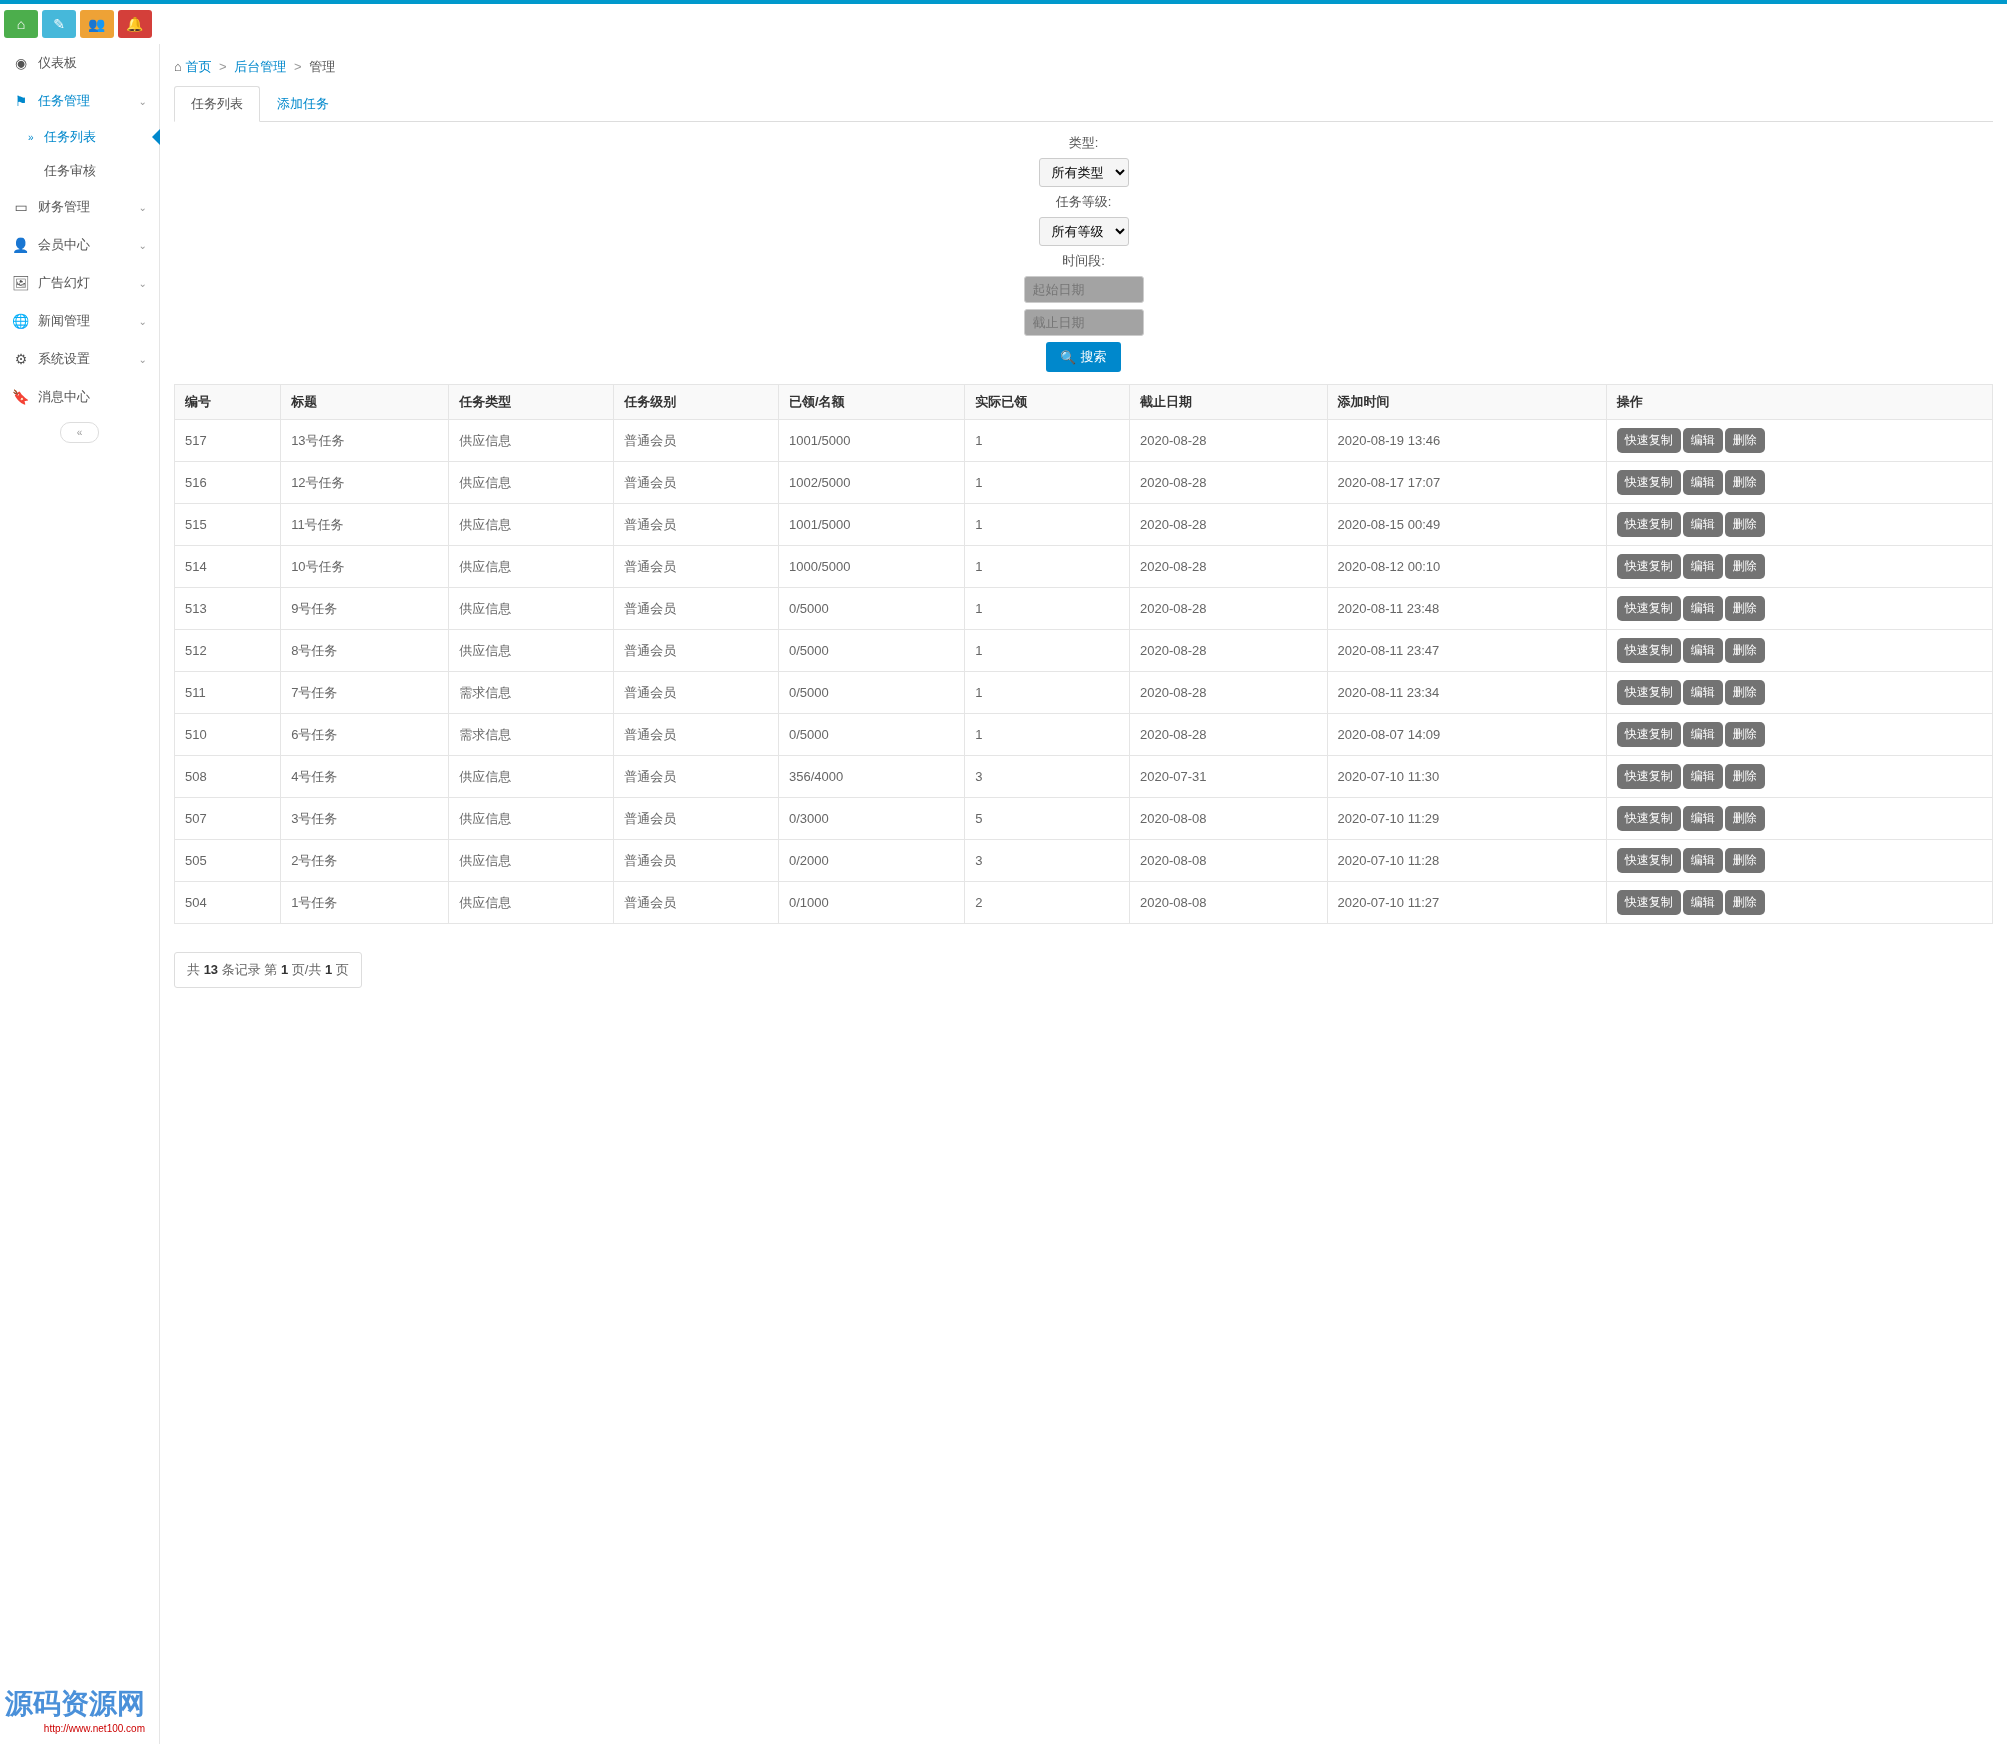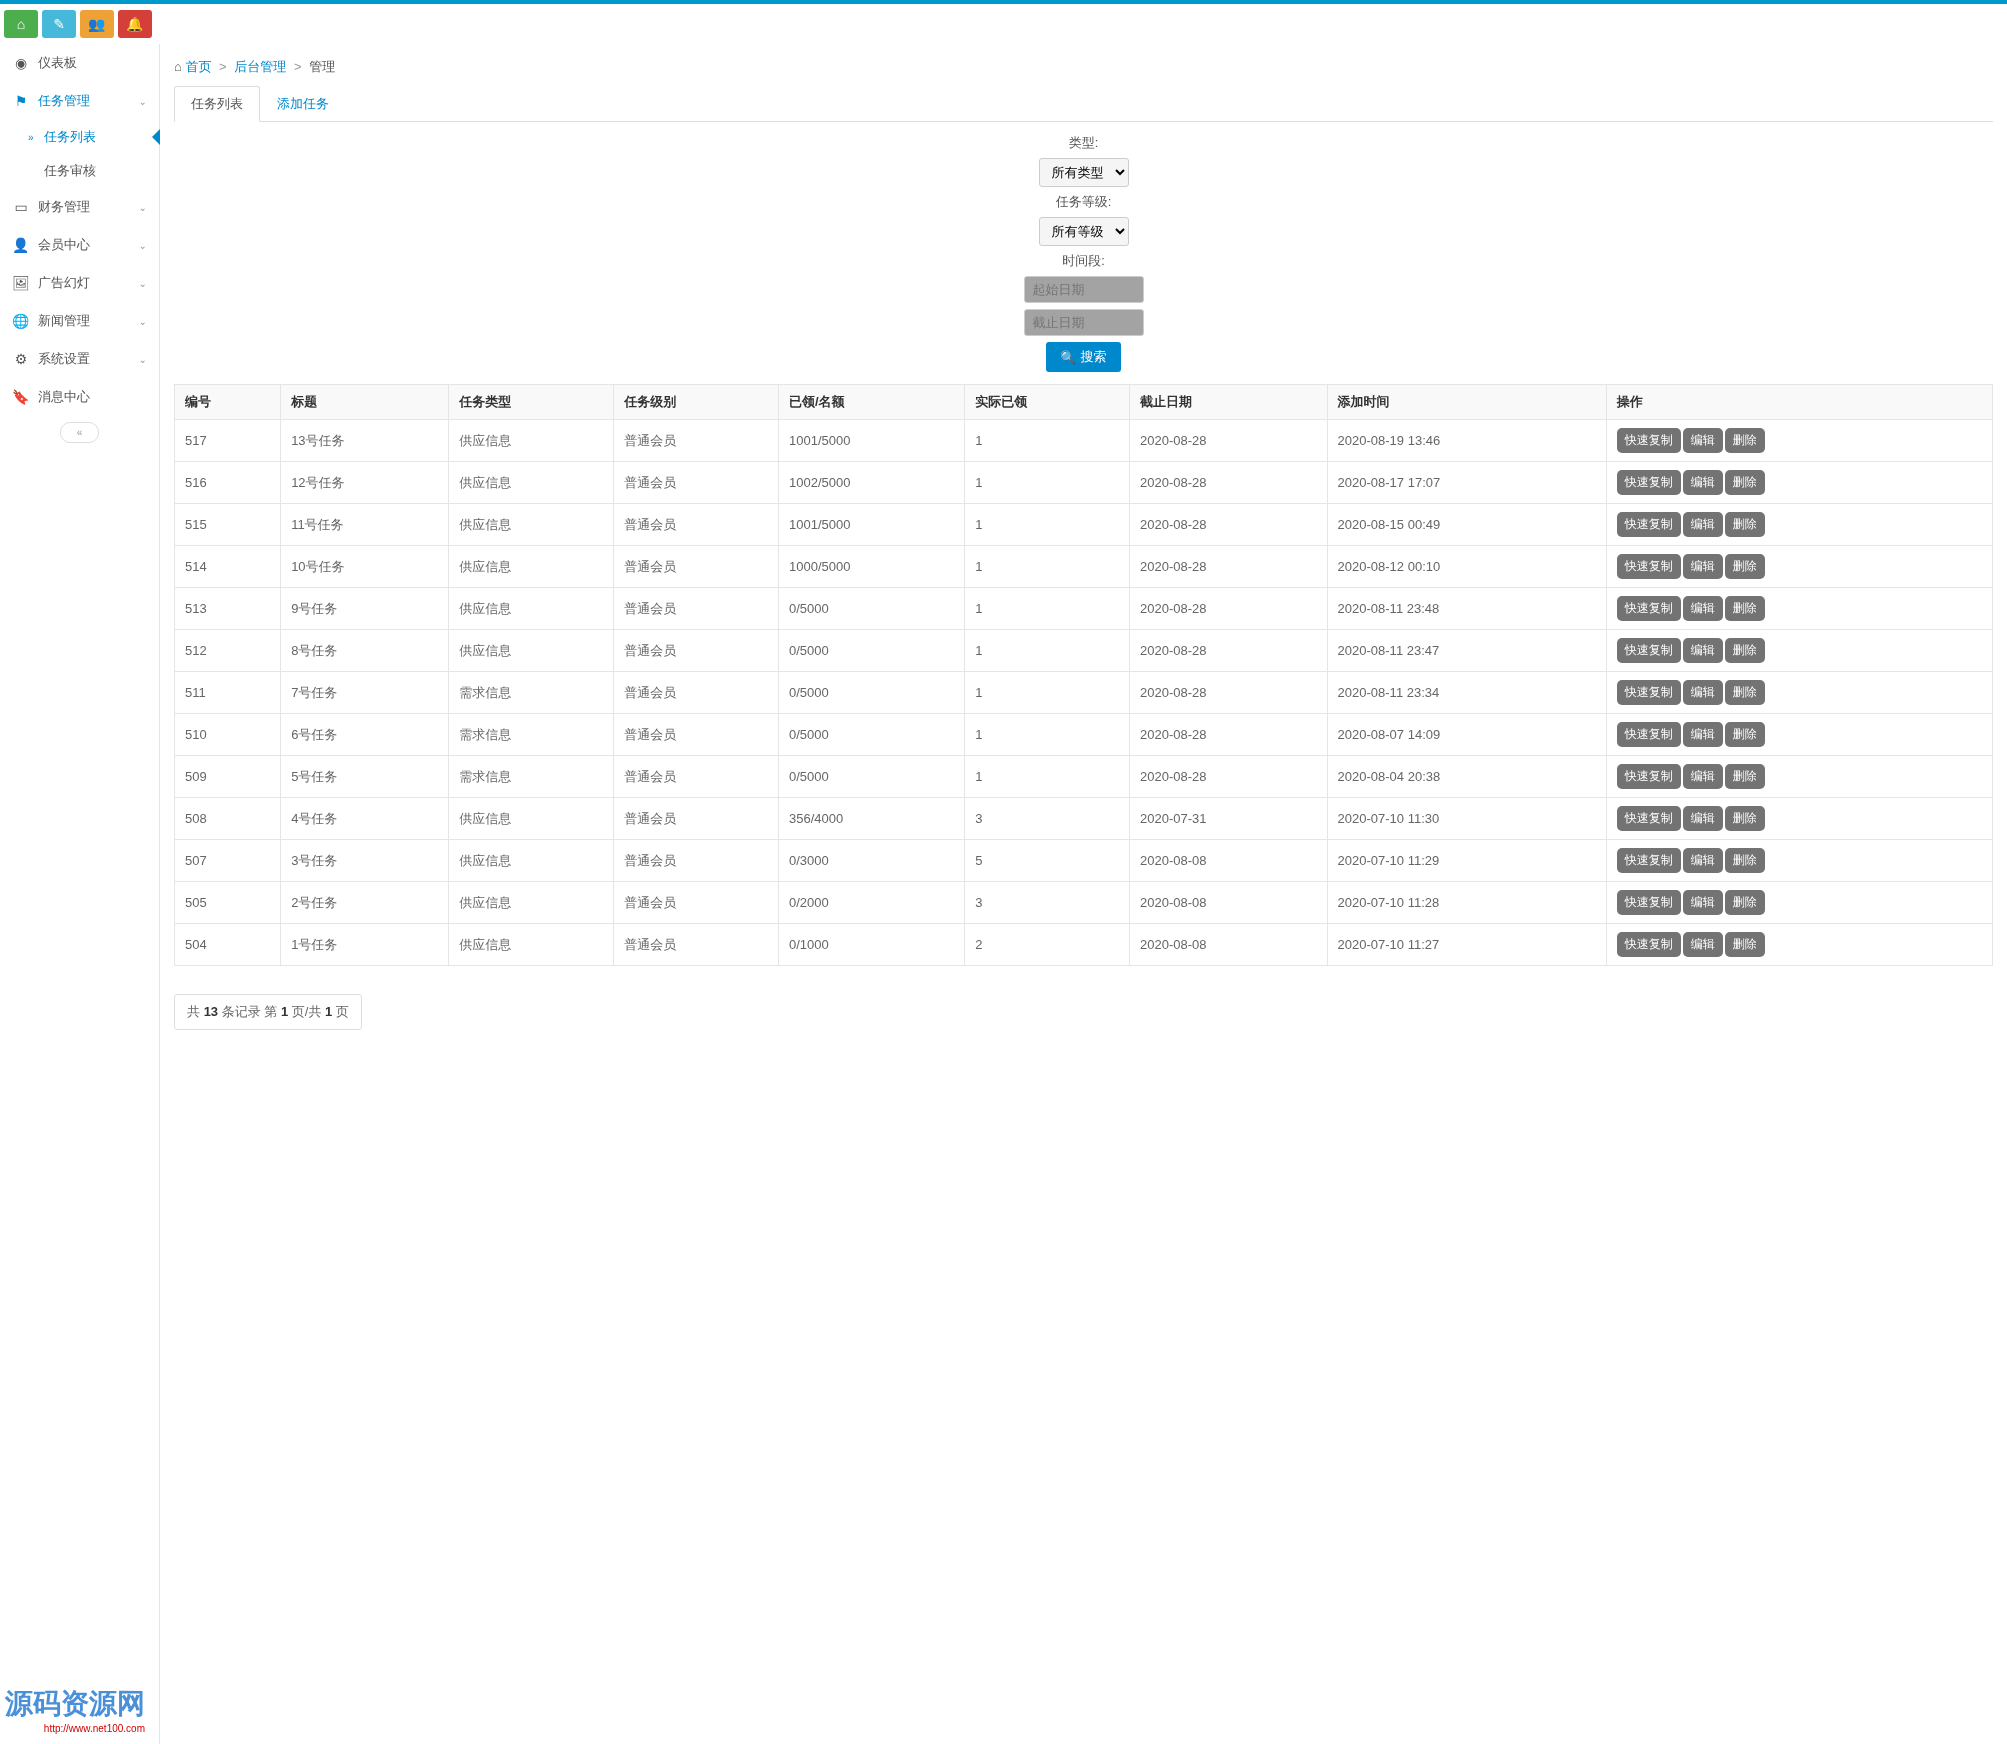--- a/index.html
+++ b/index.html
@@ -246,31 +246,20 @@
             <td>6号任务</td>
             <td>需求信息</td>
             <td>普通会员</td>
             <td>0/5000</td>
             <td>1</td>
             <td>2020-08-28</td>
             <td>2020-08-07 14:09</td>
             <td><button class="act-btn">快速复制</button><button class="act-btn">编辑</button><button class="act-btn">删除</button></td>
           </tr>
           <tr>
-            <td>509</td>
-            <td>5号任务</td>
-            <td>需求信息</td>
-            <td>普通会员</td>
-            <td>0/5000</td>
-            <td>1</td>
-            <td>2020-08-28</td>
-            <td>2020-08-04 20:38</td>
-            <td><button class="act-btn">快速复制</button><button class="act-btn">编辑</button><button class="act-btn">删除</button></td>
-          </tr>
-          <tr>
             <td>508</td>
             <td>4号任务</td>
             <td>供应信息</td>
             <td>普通会员</td>
             <td>356/4000</td>
             <td>3</td>
             <td>2020-07-31</td>
             <td>2020-07-10 11:30</td>
             <td><button class="act-btn">快速复制</button><button class="act-btn">编辑</button><button class="act-btn">删除</button></td>
           </tr>

